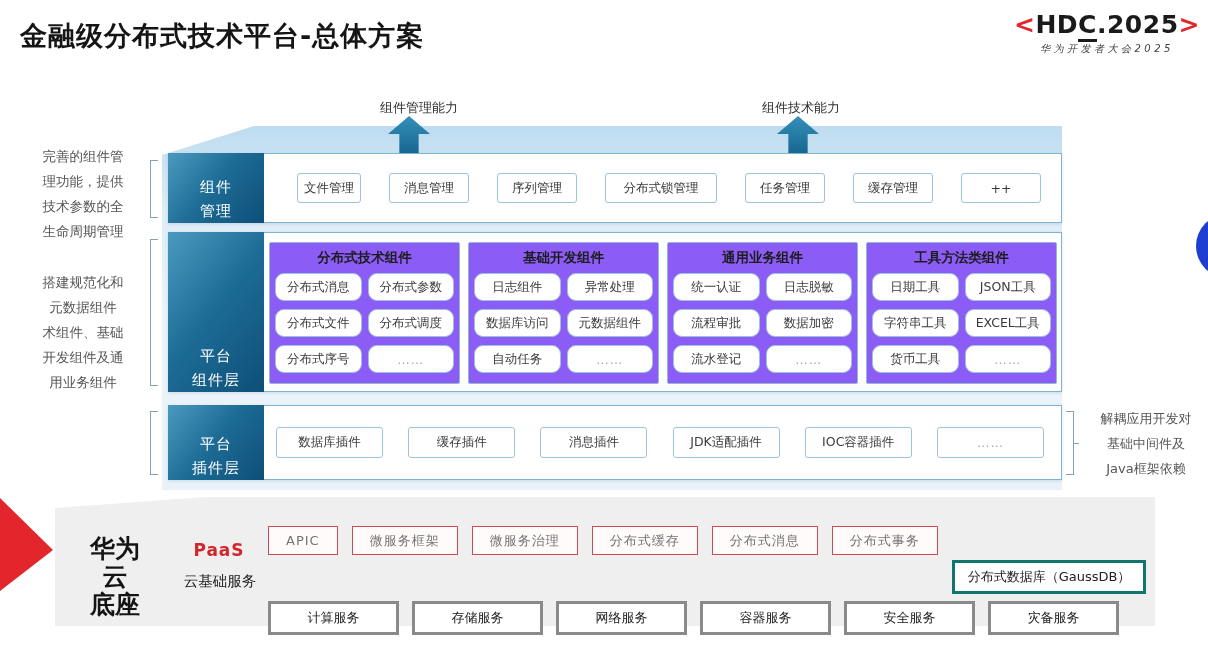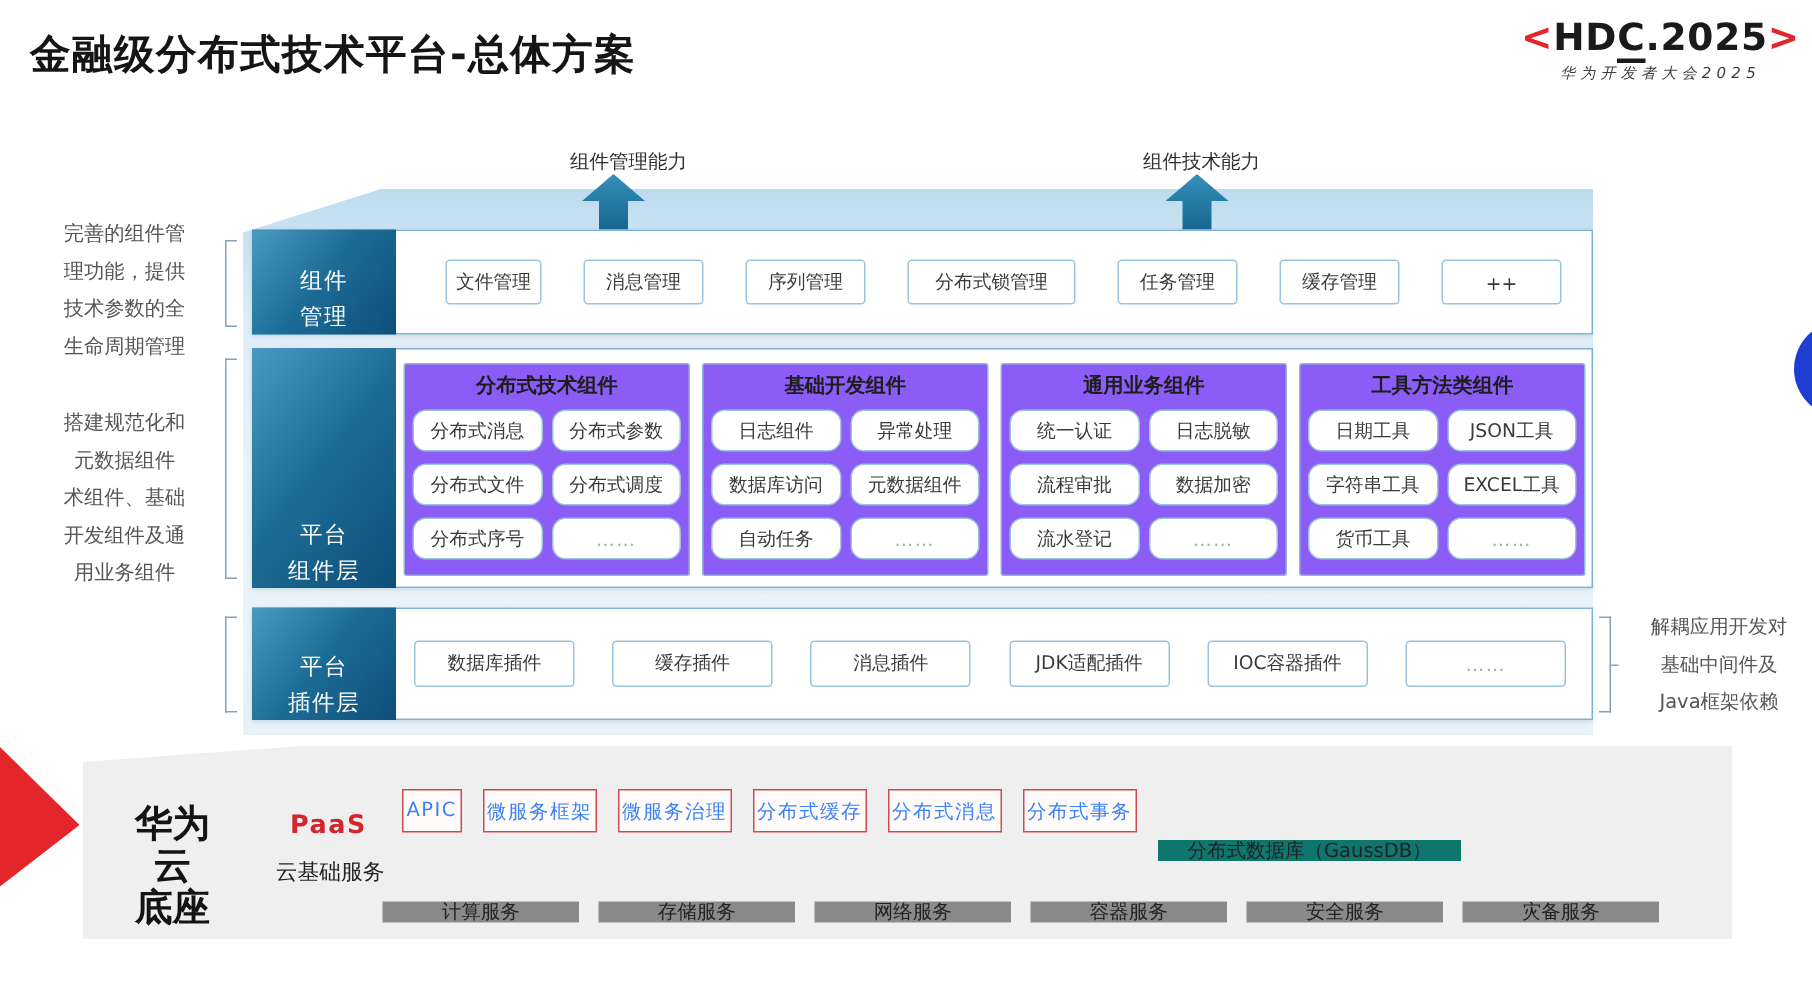--- a/index.html
+++ b/index.html
@@ -63,25 +63,25 @@
   
   .panel{left:55px;top:497px;width:1100px;height:129px;background:#efeff0;
          clip-path:polygon(0 11px,150px 0,100% 0,100% 100%,0 100%);}
   .red-chevron{left:0;top:498px;width:53px;height:93px;background:#e2262b;
                clip-path:polygon(0 0,100% 56%,0 100%);}
   .hw-label{left:79px;top:535px;width:72px;text-align:center;font-size:25px;font-weight:800;
             color:#141414;line-height:28px;}
   .paas-label{left:174px;top:540px;width:90px;text-align:center;font-size:17px;font-weight:800;color:#d2262c;letter-spacing:1px;}
   .iaas-label{left:168px;top:572px;width:104px;text-align:center;font-size:14.5px;color:#222;}
   .paas-row{left:268px;top:526px;height:29px;display:flex;gap:14px;}
-  .chip-red{border:1px solid #cc4a50;background:#fffbfb;color:#3b82f6;font-size:13px;
-            display:flex;align-items:center;justify-content:center;padding:0 2px;letter-spacing:1px;}
-  .chip-dark{border:7px solid #0f766e;background:#fff;color:#222;font-size:13px;
-             display:flex;align-items:center;justify-content:center;padding:0 13px;margin-top:34px;}
-  .iaas-row{left:255px;top:567px;height:30px;display:flex;gap:13px;}
+  .chip-red{border:1px solid #cc4a50;background:#fffbfb;color:#737373;font-size:13px;
+            display:flex;align-items:center;justify-content:center;padding:0 17px;letter-spacing:1px;}
+  .chip-dark{border:3px solid #0f766e;background:#fff;color:#222;font-size:13px;
+             display:flex;align-items:center;justify-content:center;padding:14px 13px;margin-top:34px;}
+  .iaas-row{left:268px;top:567px;height:30px;display:flex;gap:13px;}
   .iaas-row .chip-dark{width:131px;box-sizing:border-box;border-color:#8a8a8a;}
 
   .blue-circle{left:1196px;top:214px;width:64px;height:64px;border-radius:50%;background:#1d3ed1;}
 </style>
 </head>
 <body>
 
 <div class="slide">
 
   <div class="abs title">金融级分布式技术平台-总体方案</div>

